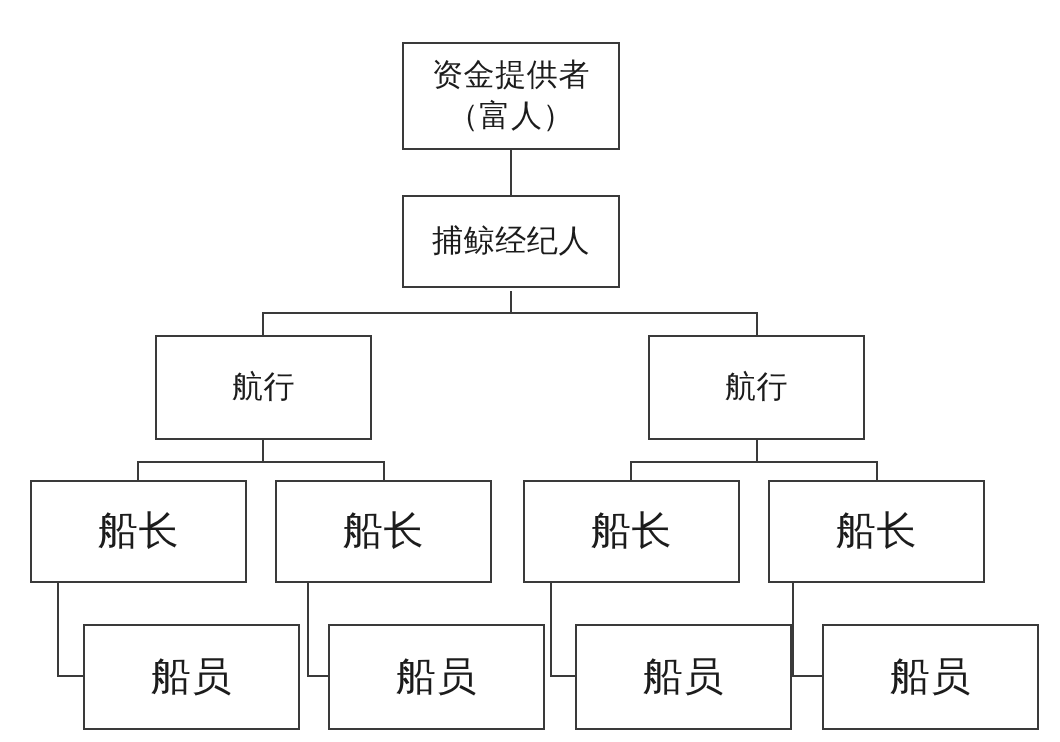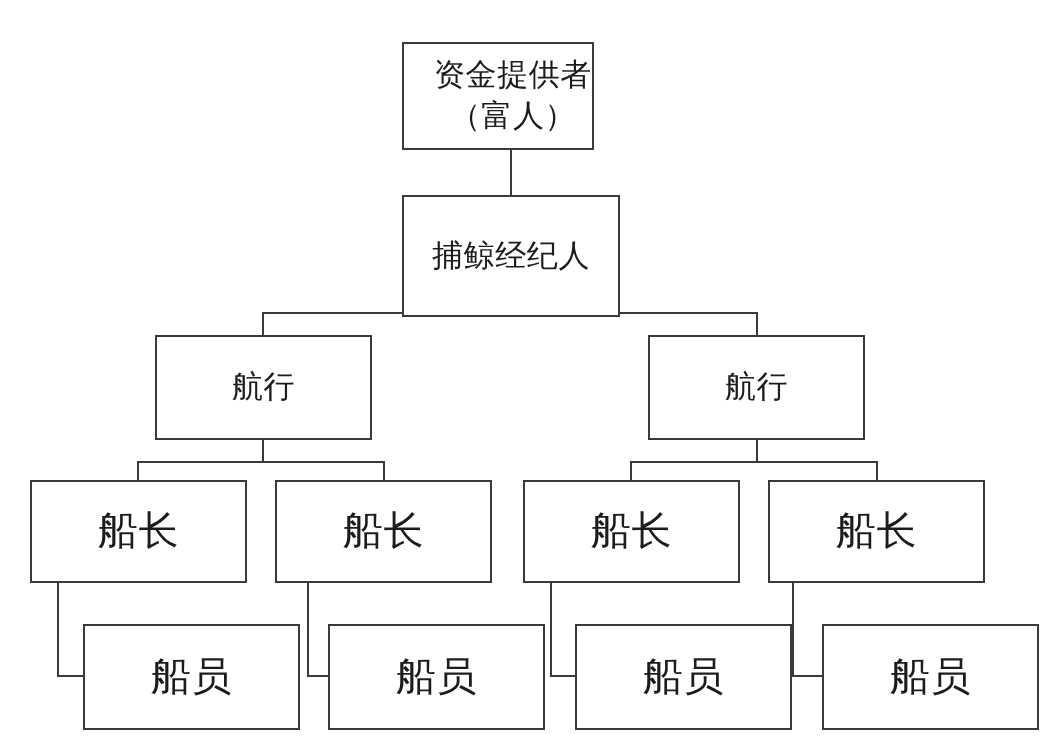--- a/index.html
+++ b/index.html
@@ -68,26 +68,26 @@
       <path d="M 631 462 L 877 462"></path>
       <path d="M 631 462 L 631 480"></path>
       <path d="M 877 462 L 877 480"></path>
       <path d="M 58 583 L 58 676 L 83 676"></path>
       <path d="M 308 583 L 308 676 L 328 676"></path>
       <path d="M 551 583 L 551 676 L 575 676"></path>
       <path d="M 793 583 L 793 676 L 822 676"></path>
     </g>
   </svg>
 
-  <div class="node-box" style="left: 402px; top: 42px; width: 192px; height: 108px; border-color: rgb(58, 58, 58); justify-content: flex-end;">
+  <div class="node-box" style="left: 402px; top: 42px; width: 218px; height: 108px; border-color: rgb(58, 58, 58);">
     <span class="node-label size-lg" style="color: rgb(28, 28, 28);">资金提供者
 （富人）</span>
   </div>
 
-  <div class="node-box" style="left: 402px; top: 195px; width: 218px; height: 122px; border-color: rgb(58, 58, 58);">
+  <div class="node-box" style="left: 402px; top: 195px; width: 218px; height: 93px; border-color: rgb(58, 58, 58);">
     <span class="node-label size-md" style="color: rgb(28, 28, 28);">捕鲸经纪人</span>
   </div>
 
   <div class="node-box" style="left: 155px; top: 335px; width: 217px; height: 105px; border-color: rgb(58, 58, 58);">
     <span class="node-label size-md" style="color: rgb(28, 28, 28);">航行</span>
   </div>
   <div class="node-box" style="left: 648px; top: 335px; width: 217px; height: 105px; border-color: rgb(58, 58, 58);">
     <span class="node-label size-md" style="color: rgb(28, 28, 28);">航行</span>
   </div>
 

